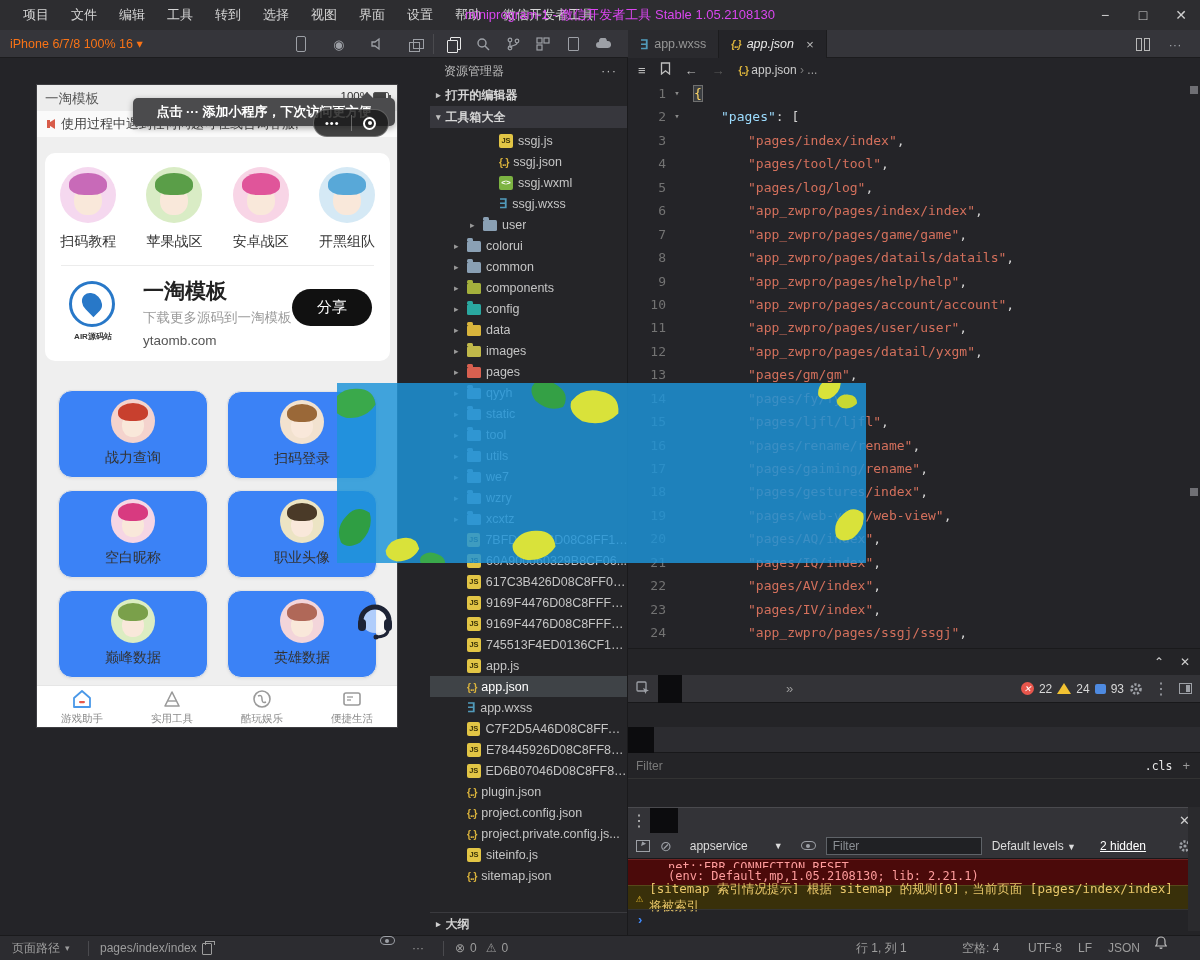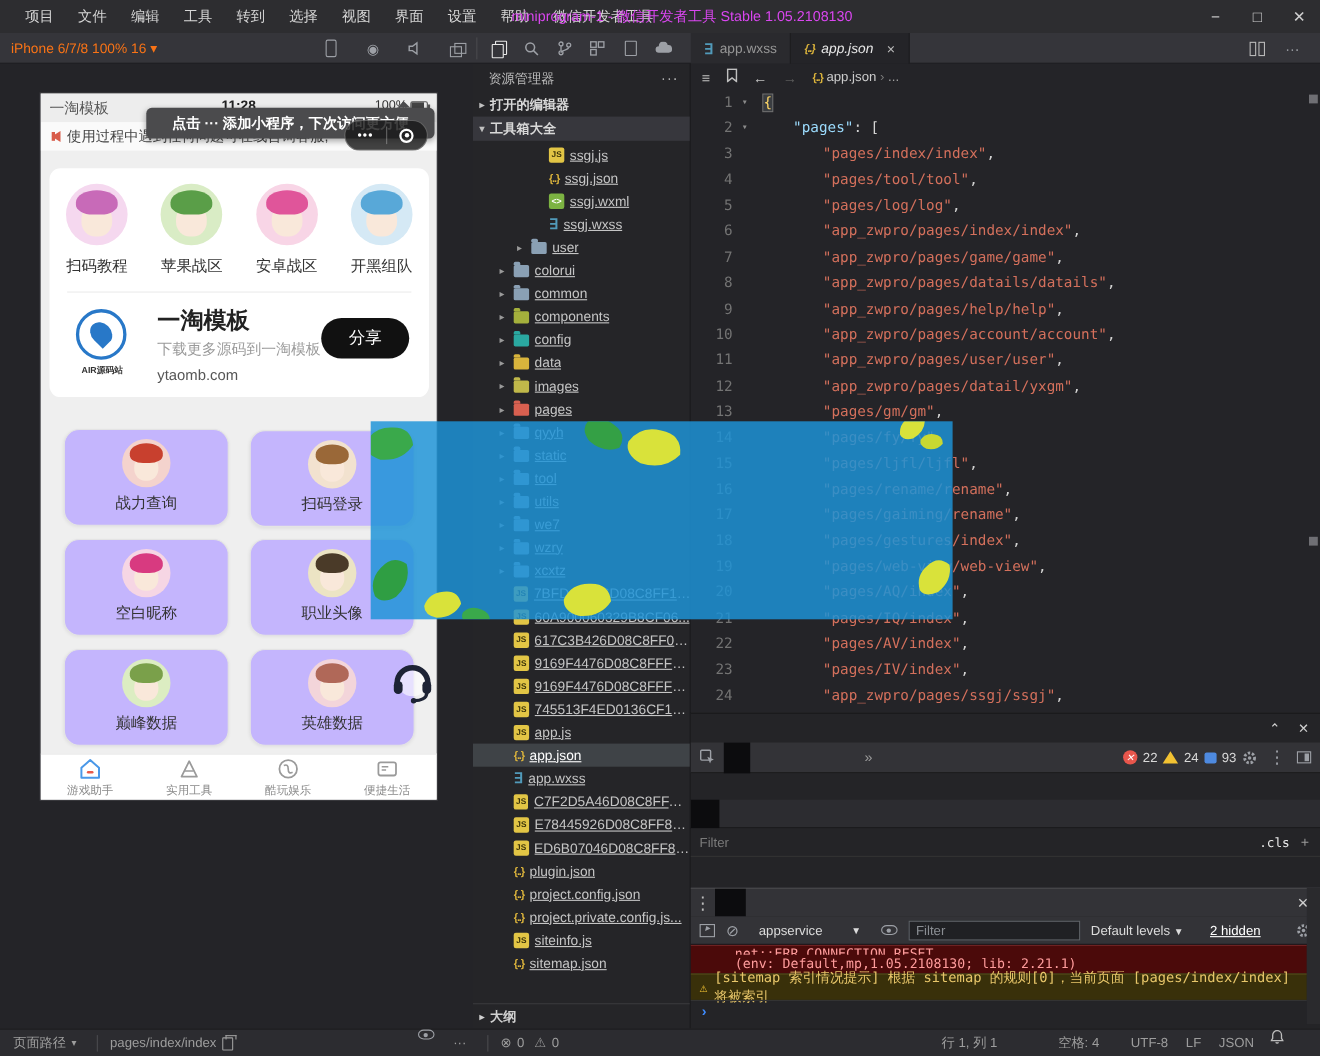--- a/index.html
+++ b/index.html
@@ -86,21 +86,21 @@
   .brand { position:absolute; left:0; top:122px; width:345px; height:86px; }
   .logo { position:absolute; left:24px; top:6px; width:46px; height:46px; border:3px solid #2878c8; border-radius:50%; background:#fff; }
   .logo:before { content:""; position:absolute; left:11px; top:8px; width:18px; height:22px; background:#2878c8; border-radius:50% 50% 50% 0; transform:rotate(-45deg); }
   .logo-txt { position:absolute; left:10px; top:56px; width:76px; text-align:center; font-size:8px; font-weight:bold; color:#333; }
   .brand-title { position:absolute; left:98px; top:2px; font-size:21px; font-weight:bold; color:#222; }
   .brand-sub { position:absolute; left:98px; top:34px; font-size:13.5px; color:#9a9a9a; }
   .brand-url { position:absolute; left:98px; top:58px; font-size:13.5px; color:#555; }
   .share-btn { position:absolute; right:18px; top:14px; width:80px; height:37px; background:#111; border-radius:19px; color:#fff; font-size:15px; display:flex; align-items:center; justify-content:center; }
 
   .c-grid { position:absolute; left:0; top:298px; width:360px; }
-  .p-cardbtn { position:absolute; width:150px; height:88px; background:#c4b5fd; border:1px solid #e4e4e4; border-radius:14px; box-shadow:0 1px 3px rgba(0,0,0,.06); display:flex; flex-direction:column; align-items:center; }
+  .p-cardbtn { position:absolute; width:150px; height:88px; background:#3b82f6; border:1px solid #e4e4e4; border-radius:14px; box-shadow:0 1px 3px rgba(0,0,0,.06); display:flex; flex-direction:column; align-items:center; }
   .p-cardbtn .avatar { width:44px; height:44px; margin-top:8px; }
   .p-cardbtn .avatar:before { left:11px; top:14px; width:22px; height:24px; }
   .p-cardbtn .avatar:after { left:7px; top:4px; width:30px; height:18px; }
   .c-label { font-size:14px; color:#333; margin-top:6px; }
   .headset { position:absolute; left:312px; top:512px; width:48px; height:48px; }
 
   .p-tabbar { position:absolute; left:0; top:600px; width:360px; height:42px; background:#fff; border-top:1px solid #e6e6e6; display:flex; }
   .pt-item { flex:1; display:flex; flex-direction:column; align-items:center; justify-content:center; gap:2px; font-size:10.5px; color:#8a8a8a; }
   .pt-item svg { display:block; }
 
@@ -110,21 +110,21 @@
   .exp-more { position:absolute; right:10px; top:0; line-height:26px; color:#bdbdbd; font-size:13px; letter-spacing:1px; }
   .exp-sec { position:absolute; left:0; width:198px; height:22px; display:flex; align-items:center; gap:5px; padding-left:6px; font-size:12px; font-weight:bold; color:#d8d8d8; }
   .exp-sec .ar { font-size:9px; color:#c0c0c0; }
   .sec-open { top:26px; }
   .sec-toolbox { top:48px; background:#37373d; }
   .tree { position:absolute; left:0; top:72px; width:198px; }
   .tree-row { height:21px; display:flex; align-items:center; gap:5px; padding-left:calc(8px + var(--d,1)*16px); font-size:12.5px; color:#c5c5c5; white-space:nowrap; }
   .tree-row.on { background:#3f4347; color:#fff; }
   .tree-row .tw { width:8px; font-size:9px; color:#9a9a9a; flex:none; }
   .tree-row.has-arrow .tw:before { content:"\25B8"; }
-  .tree-row .fname { overflow:hidden; text-overflow:ellipsis;text-decoration:underline; }
+  .tree-row .fname { overflow:hidden; text-overflow:ellipsis; }
   .exp-outline { position:absolute; left:0; top:854px; width:198px; height:23px; border-top:1px solid #3a3a3e; display:flex; align-items:center; gap:5px; padding-left:6px; font-size:12px; font-weight:bold; color:#d0d0d0; }
   .exp-outline .ar { font-size:9px; }
 
   
   .editor { left:628px; top:58px; width:572px; height:590px; background:#242428; overflow:hidden; }
   .breadcrumb { position:absolute; left:0; top:0; width:572px; height:24px; display:flex; align-items:center; gap:14px; padding-left:10px; font-size:12px; color:#a0a0a0; }
   .bc-ic { color:#c0c0c0; font-size:13px; }
   .bc-fwd { color:#5a5a5a; }
   .code-area { position:absolute; left:0; top:24px; width:560px; height:566px; font-family:"DejaVu Sans Mono","Liberation Mono",monospace; font-size:13px; }
   .cl { height:23.45px; line-height:23.45px; display:flex; white-space:pre; }
@@ -294,21 +294,20 @@
         <i></i>
       </span>
     </span>
   <span class="tb-ic" style="left:1164px">···</span>
 </div>
 
 <div class="abs sim-area">
   <div class="phone">
     <div class="p-nav">
       <span class="p-title">一淘模板</span>
-      <span class="p-time">11:28</span>
       <span class="p-batt">
           <span>100%</span>
           <i class="batt-ic"></i>
         </span>
     </div>
     <div class="p-notice">
       <i class="spk"></i>
       <span>使用过程中遇到任何问题可在线咨询客服,</span>
     </div>
     <div class="p-tooltip">点击 ··· 添加小程序，下次访问更方便</div>

